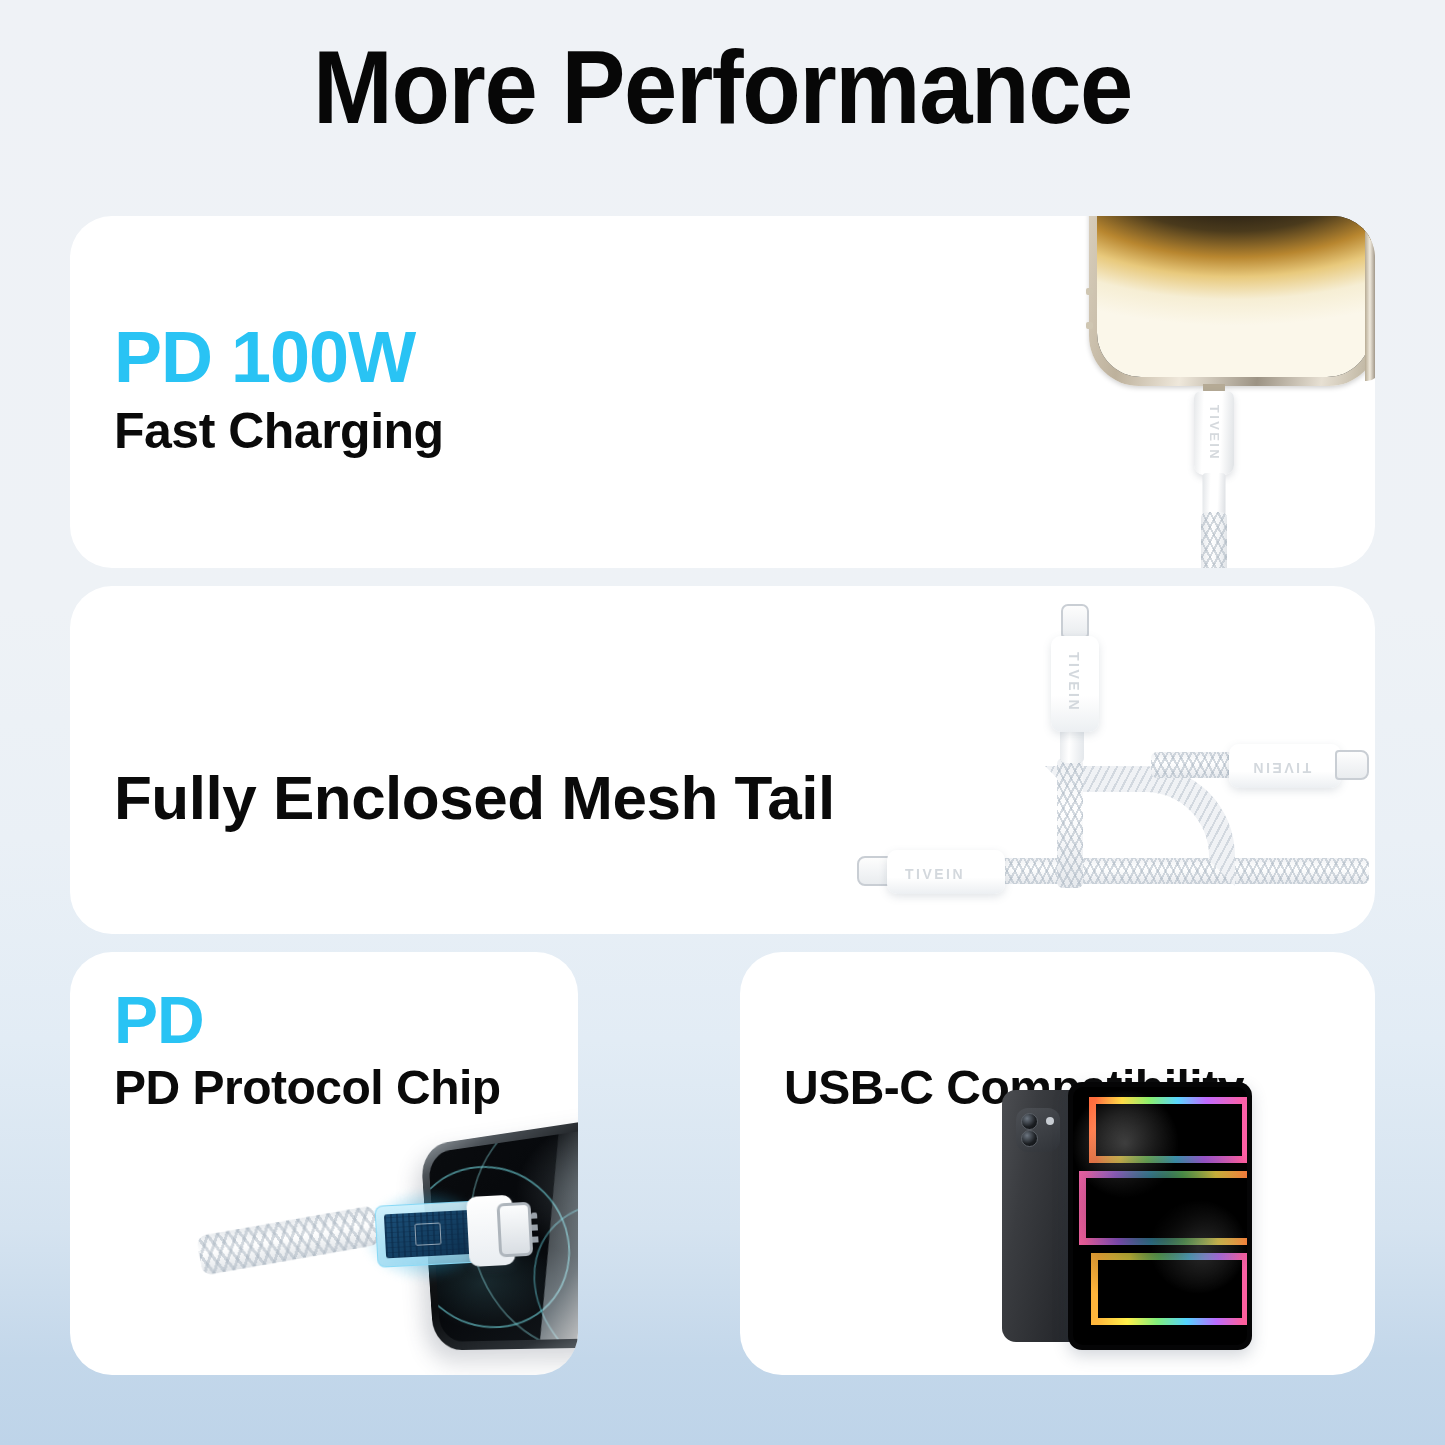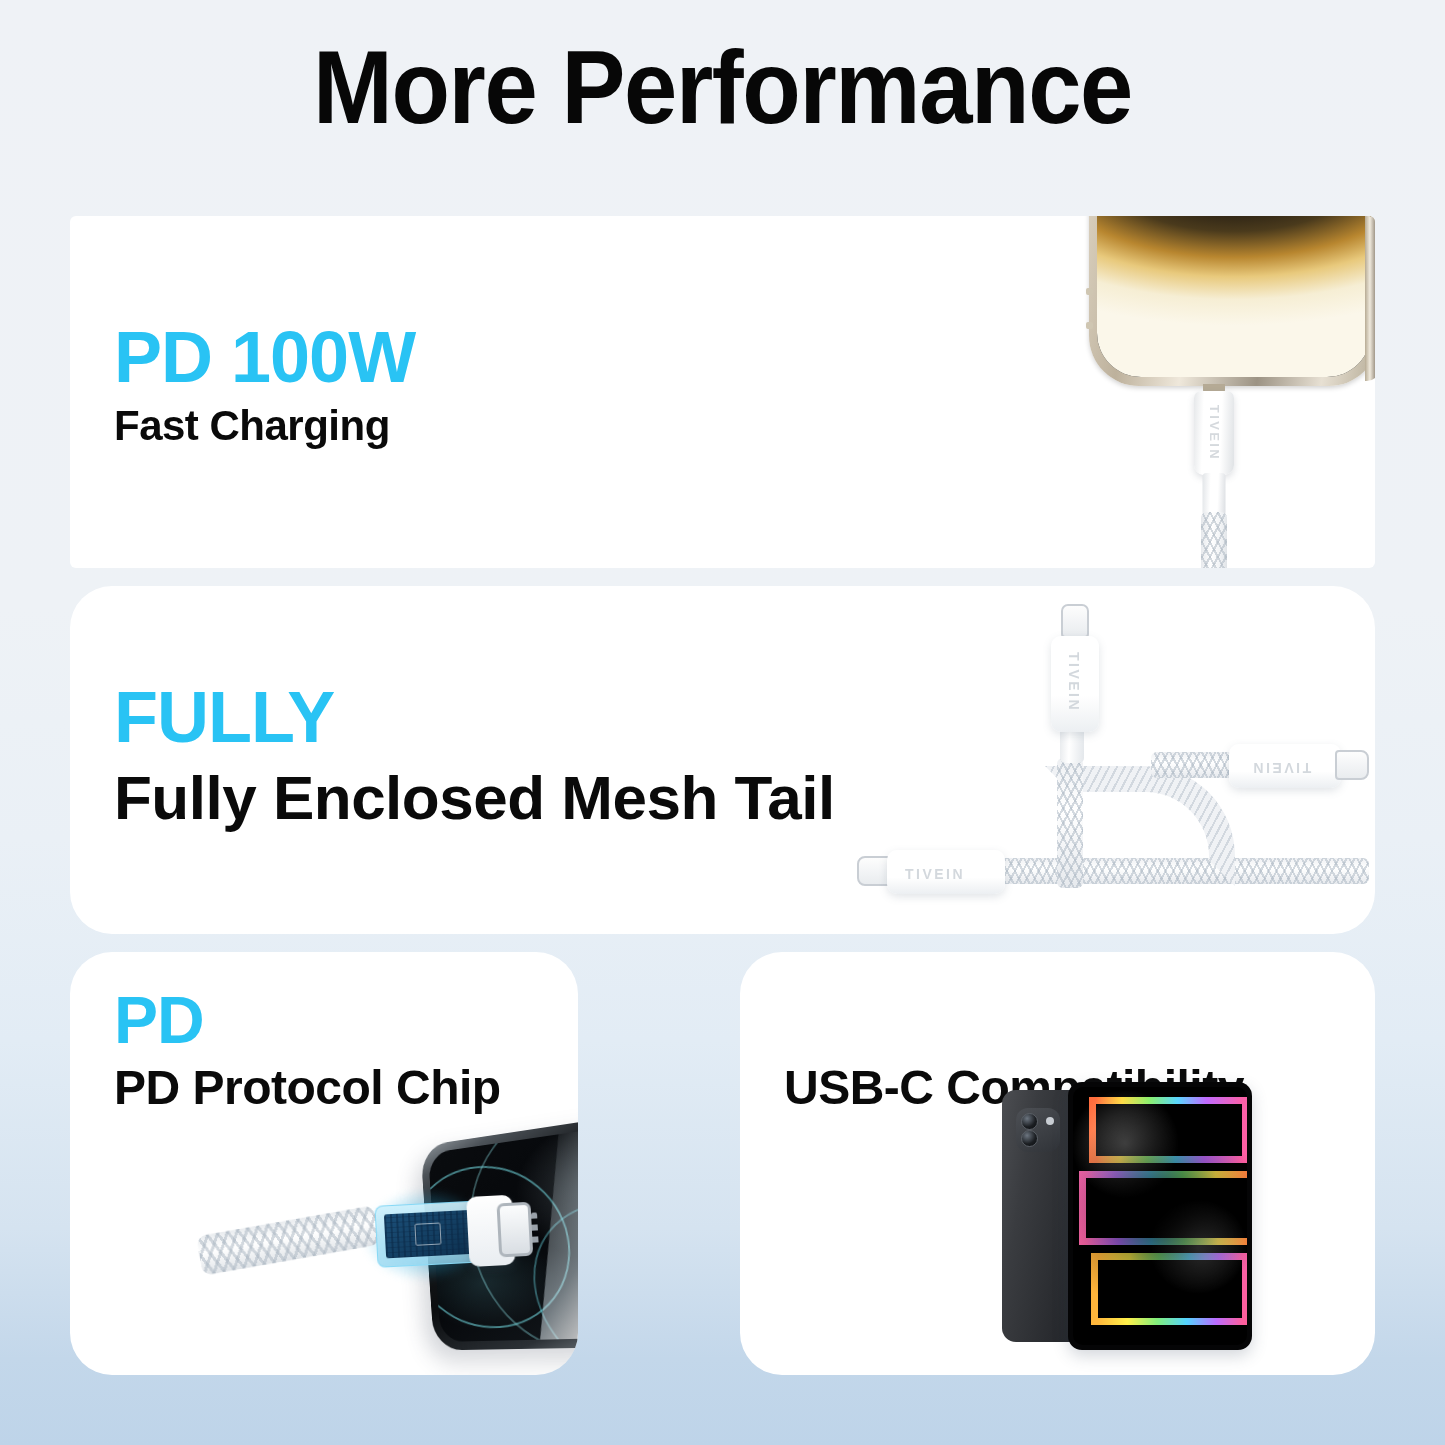--- a/index.html
+++ b/index.html
@@ -26,42 +26,42 @@
     transform: scaleX(0.93);
   }
 
   
   .card{
     position:absolute;
     background:#fff;
     border-radius:42px;
     overflow:hidden;
   }
-  #card-1{ left:70px; top:216px;  width:1305px; height:352px;border-radius:6px; }
+  #card-1{ left:70px; top:216px;  width:1305px; height:352px; }
   #card-2{ left:70px; top:586px;  width:1305px; height:348px; }
   #card-3{ left:70px; top:952px;  width:508px;  height:423px; }
   #card-4{ left:740px;top:952px;  width:635px;  height:423px; }
 
   .headline{
     position:absolute;
     color:#29c3f4;
     font-weight:700;
     letter-spacing:-1px;
     white-space:nowrap;
   }
   .subline{
     position:absolute;
     color:#0a0a0a;
     font-weight:700;
     letter-spacing:-0.5px;
     white-space:nowrap;
   }
 
   #c1-head{ left:44px; top:100px; font-size:72px; }
-  #c1-sub { left:44px; top:186px; font-size:42px; }
+  #c1-sub { left:44px; top:186px; font-size:50px; }
   #c2-head{ left:44px; top:90px;  font-size:72px; }
   #c2-sub { left:44px; top:176px; font-size:62px; }
   #c3-head{ left:44px; top:30px;  font-size:66px; }
   #c3-sub { left:44px; top:108px; font-size:48px;text-align:right; }
   #c4-head{ left:44px; top:30px;  font-size:66px; }
   #c4-sub { left:44px; top:108px; font-size:48px; }
 
   
   .art{ position:absolute; }
 
@@ -406,21 +406,20 @@
     <div class="conn1">
       <span class="brand">TIVEIN</span>
     </div>
     <div class="strain1"></div>
     <div class="braid1"></div>
   </div>
 </div>
 
 <div class="card" id="card-2">
 
-  <div class="headline" id="c2-head">FULLY</div>
   <div class="subline" id="c2-sub">Fully Enclosed Mesh Tail</div>
 
   <div class="art" id="art-cable2">
 
     <div class="cablecord" id="cord-bottom"></div>
     <div class="bend"></div>
     <div class="cablecord" id="cord-right"></div>
     <div class="cablecord" id="cord-top-b"></div>
     <div id="cord-top-a" style="position:absolute"></div>
 

